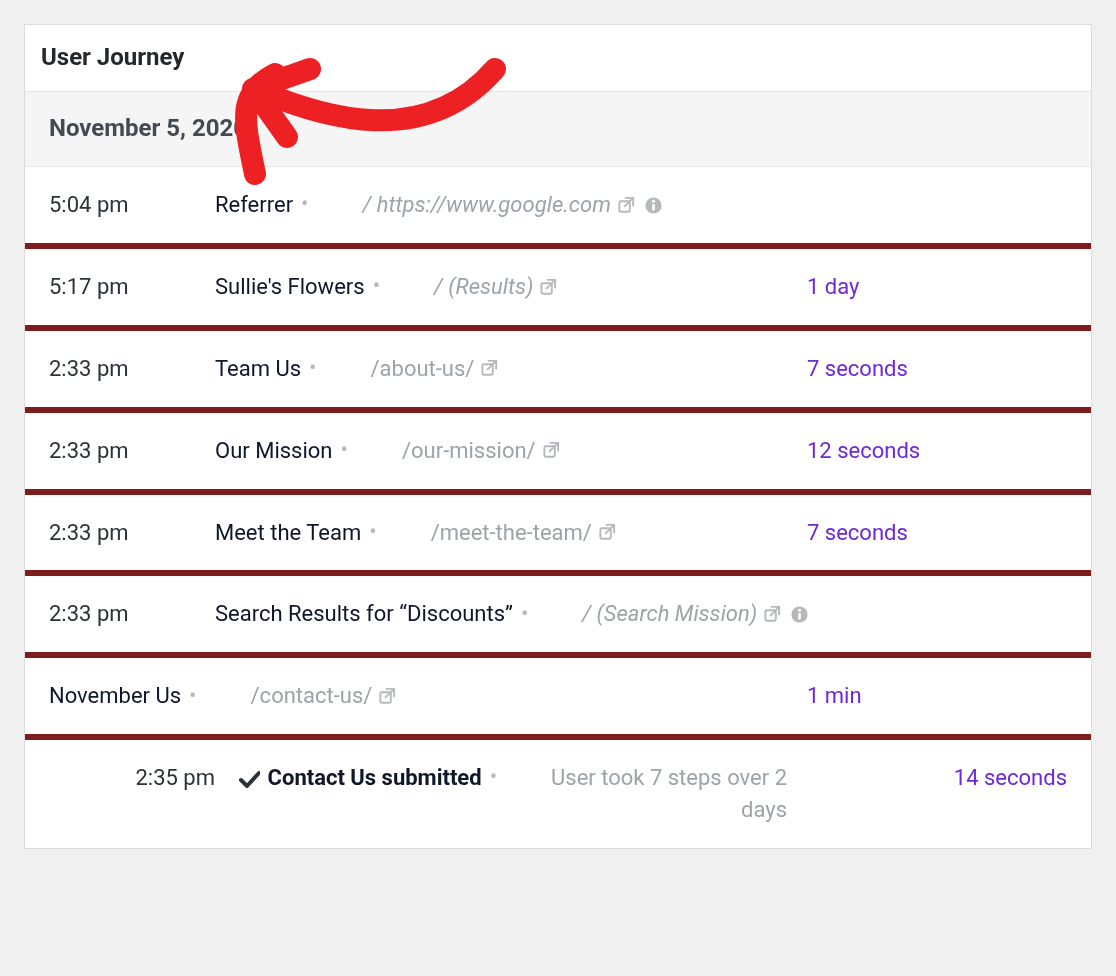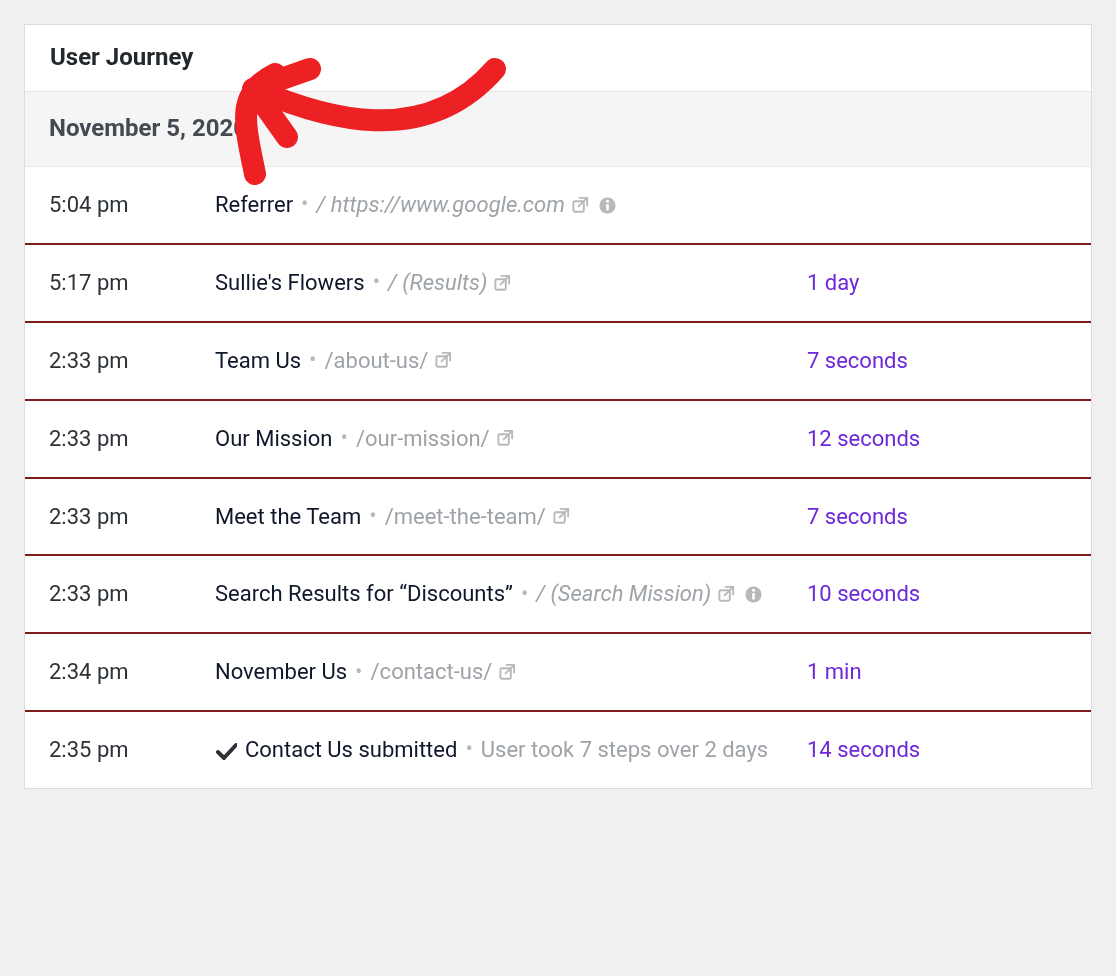--- a/index.html
+++ b/index.html
@@ -14,21 +14,21 @@
     font-family: -apple-system, BlinkMacSystemFont, "Segoe UI", Roboto, "Helvetica Neue", Arial, sans-serif;
     padding: 24px;
     color: #23282d;
   }
   .panel {
     border: 1px solid #dcdcde;
     background: #fff;
     position: relative;
   }
   .panel-header {
-    padding: 18px 24px 20px 25px;
+    padding: 18px 24px 20px 16px;
     border-bottom: 1px solid #e4e4e6;
     background: #fff;
   }
   .panel-title {
     font-size: 24px;
     font-weight: 700;
     color: #23282d;
   }
   .date-row {
     background: #f5f5f6;
@@ -37,58 +37,59 @@
   }
   .date-text {
     font-size: 24px;
     font-weight: 700;
     color: #444a51;
   }
   .entry {
     display: flex;
     align-items: flex-start;
     padding: 22px 24px 22px 24px;
-    border-bottom: 2px solid #7f1d1d;
+    border-bottom: 6px solid #7f1d1d;
     background: #fff;
     font-size: 22px;
     line-height: 1.45;
   }
-  .entry:last-child { border-bottom: none; }
+  .entry:last-child { border-bottom: none; text-align: right; }
   .col-time {
     width: 166px;
     flex-shrink: 0;
     color: #2c3237;
   }
   .col-main {
     flex: 1 1 auto;
     min-width: 0;
     padding-right: 20px;
   }
   .col-dur {
     width: 260px;
     flex-shrink: 0;
     color: #6d28d9;
     white-space: nowrap;
   }
   .page-title {
     color: #0f172a;
   }
-  .bold { font-weight: 400; }
+  .bold { font-weight: 700; }
   .dot {
     display: inline-block;
     color: #b6b9bc;
     margin: 0 8px 0 8px;
     font-size: 22px;
     line-height: 1;
     vertical-align: middle;
     position: relative;
     top: -2px;
   }
   .path, .italic-path, .meta {
     color: #9ea3a8;
+    margin-left: 46px;
   }
   .italic-path {
     font-style: italic;
   }
   .icon {
     display: inline-block;
     vertical-align: middle;
     line-height: 0;
     margin: 0 2px 0 6px;
     color: #b6b9bc;
@@ -162,24 +163,22 @@
             </svg></span></div>
         <div class="col-dur">7 seconds</div>
       </div>
       <div class="entry">
         <div class="col-time">2:33 pm</div>
         <div class="col-main"><span class="page-title">Search Results for “Discounts”</span><span class="dot">•</span><span class="italic-path">/ (Search Mission)</span><span class="icon "><svg width="19" height="19" viewBox="0 0 20 20">
               <use href="#i-external"></use>
             </svg></span><span class="icon "><svg width="19" height="19" viewBox="0 0 20 20">
               <use href="#i-info"></use>
             </svg></span></div>
-        <div class="col-dur">10 seconds</div>
-      </div>
-      <div class="entry">
-        <div class="col-time">2:34 pm</div>
+      </div>
+      <div class="entry">
         <div class="col-main"><span class="page-title">November Us</span><span class="dot">•</span><span class="path">/contact-us/</span><span class="icon "><svg width="19" height="19" viewBox="0 0 20 20">
               <use href="#i-external"></use>
             </svg></span></div>
         <div class="col-dur">1 min</div>
       </div>
       <div class="entry">
         <div class="col-time">2:35 pm</div>
         <div class="col-main"><span class="icon check-icon"><svg width="22" height="20" viewBox="0 0 20 20">
               <use href="#i-check"></use>
             </svg></span><span class="page-title bold">Contact Us submitted</span><span class="dot">•</span><span class="meta">User took 7 steps over 2 days</span></div>

